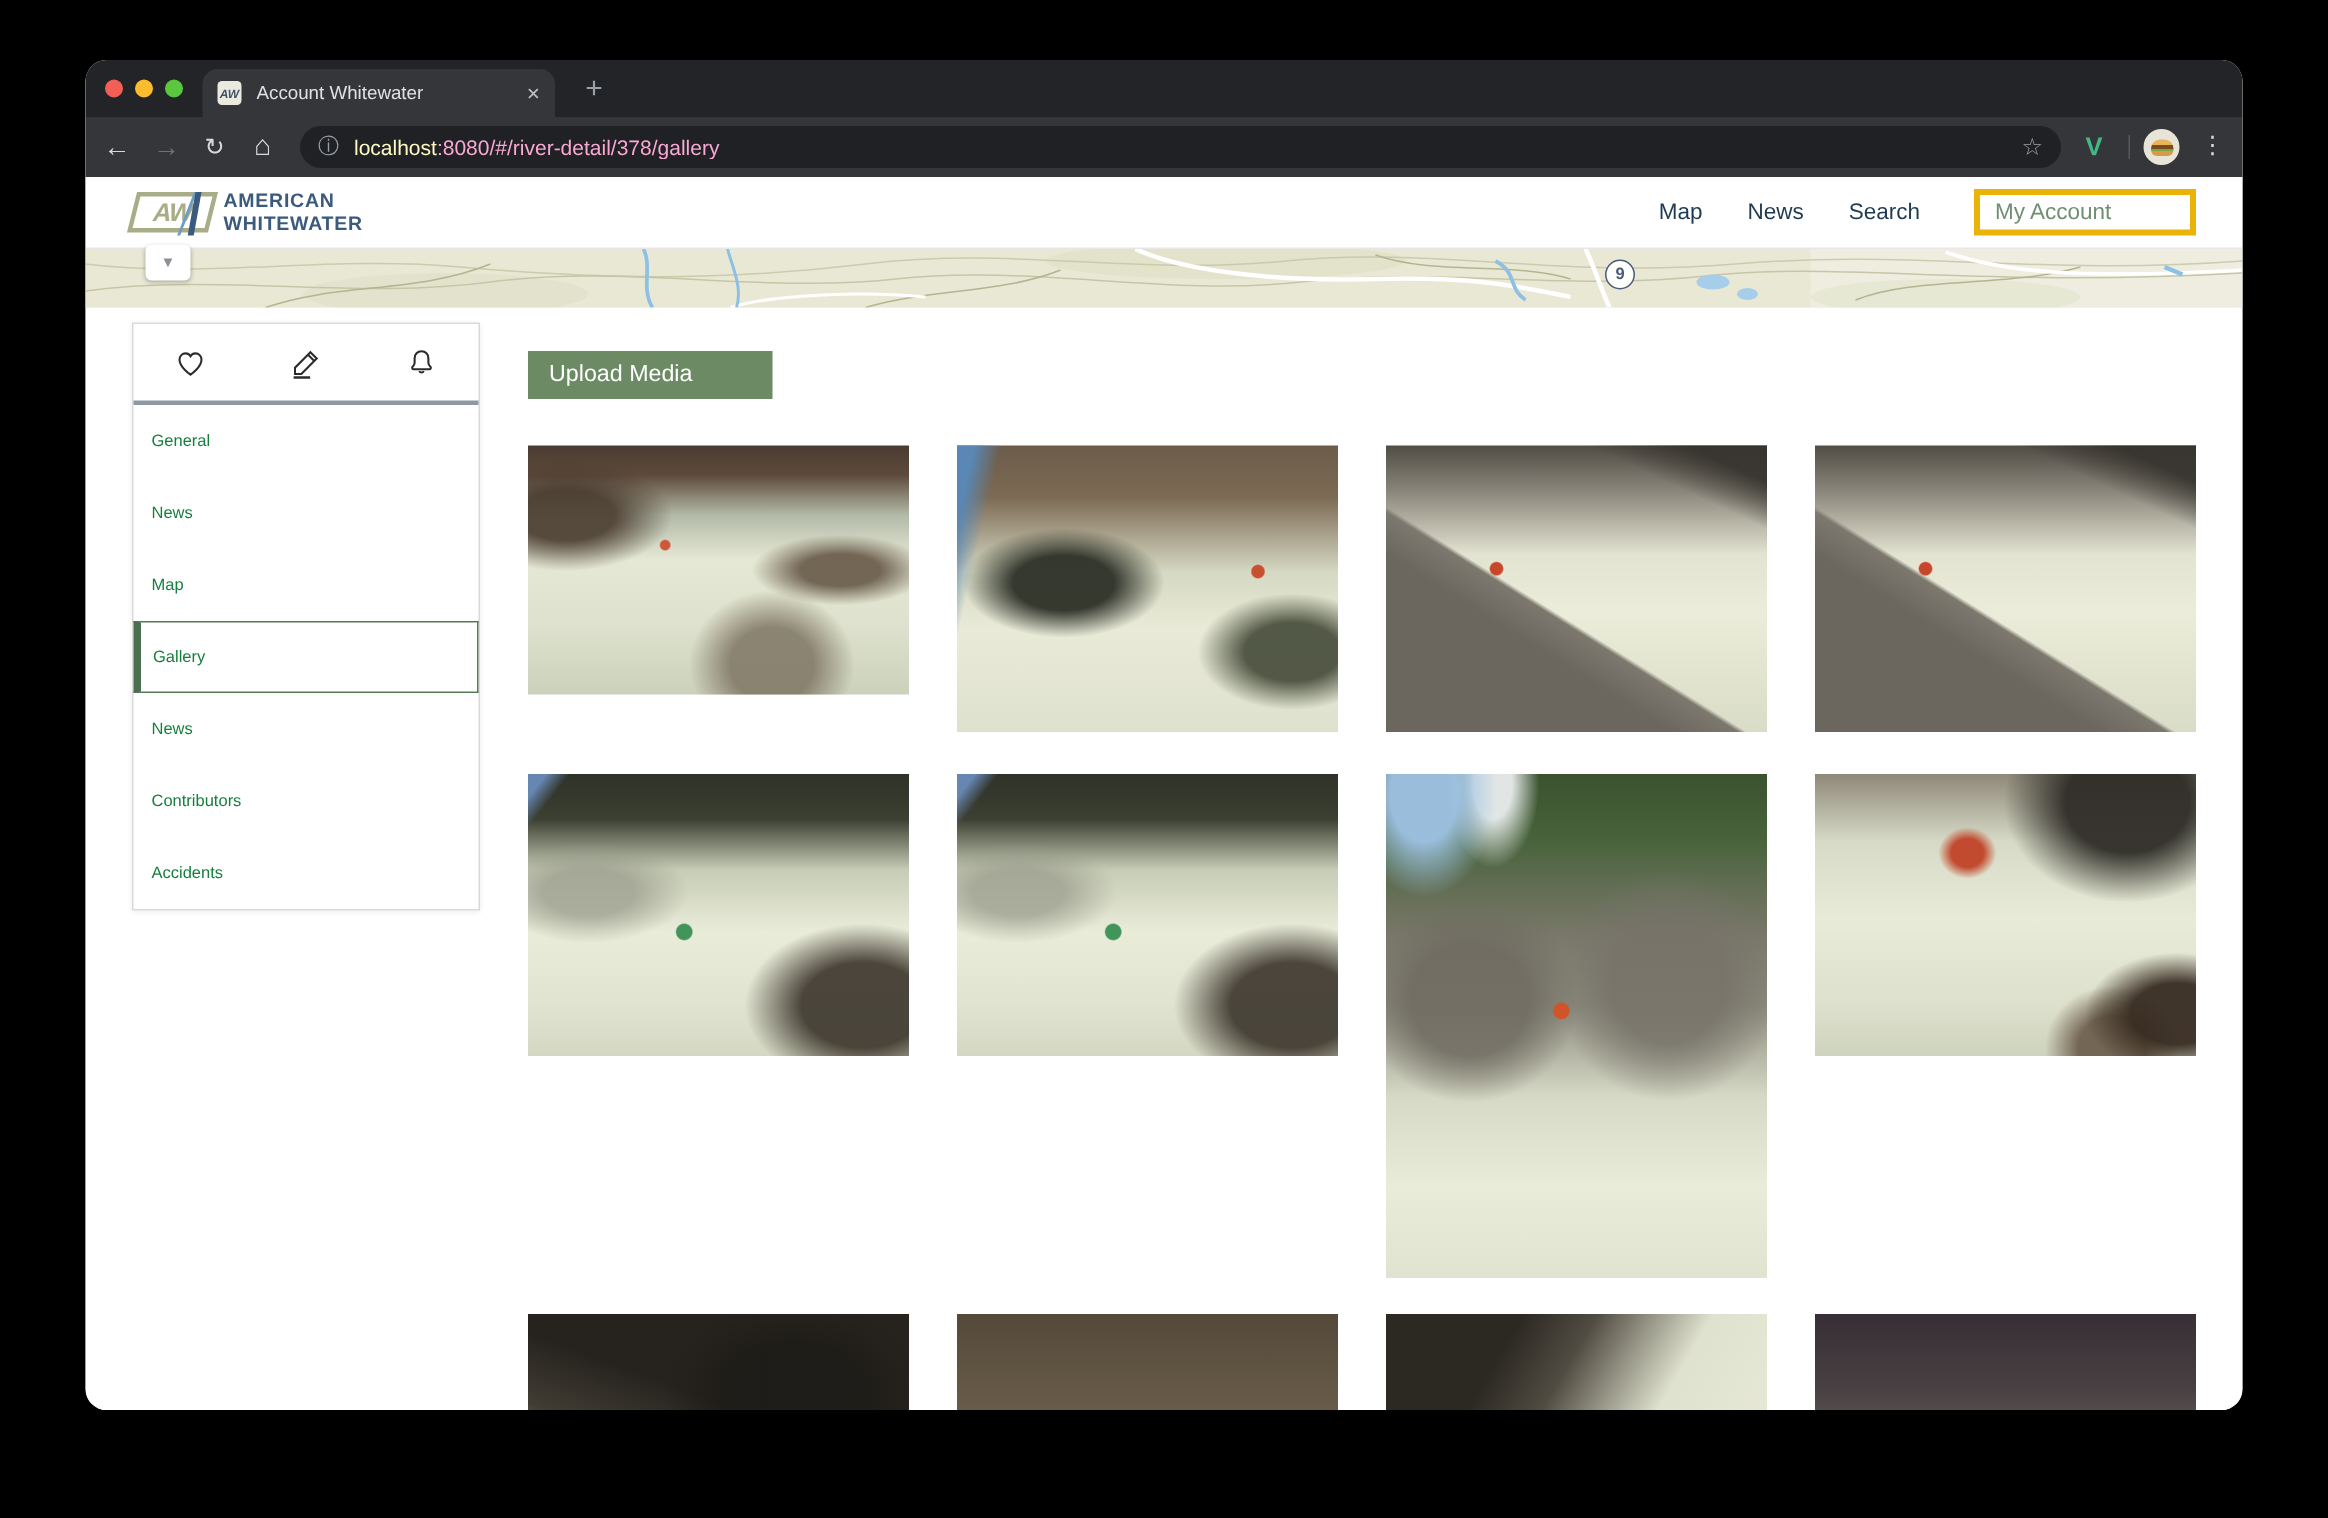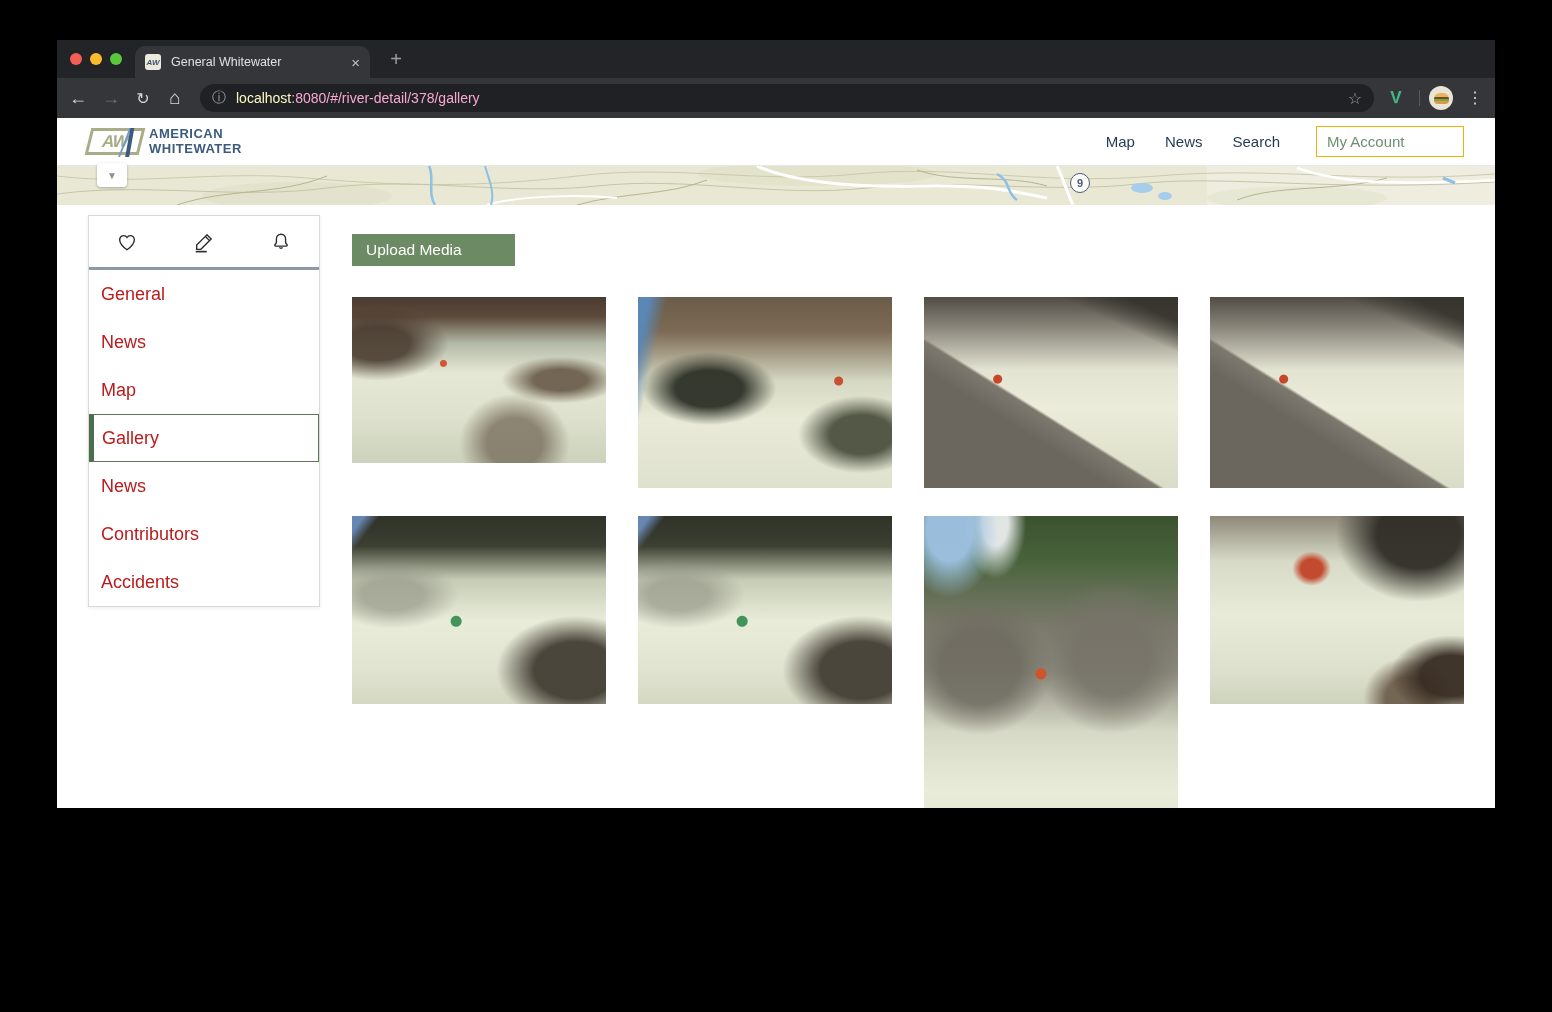--- a/index.html
+++ b/index.html
@@ -1,20 +1,20 @@
 <!DOCTYPE html>
 <html><head>
 <meta charset="utf-8">
 <style>
   * { margin:0; padding:0; box-sizing:border-box; }
   html,body { width:1552px; height:1012px; background:#000; font-family:"Liberation Sans", sans-serif; overflow:hidden; }
   .stage { position:relative; width:1552px; height:1012px; background:#000; }
 
   
-  .window { position:absolute; left:57px; top:40px; width:1438px; height:768px; border-radius:0; overflow:hidden; background:#fff; }
+  .window { position:absolute; left:57px; top:40px; width:1438px; height:900px; border-radius:14px; overflow:hidden; background:#fff; }
 
   
   .tabbar { position:relative; height:38px; background:#222428; }
   .traffic { position:absolute; left:13px; top:13px; display:flex; gap:8px; }
   .traffic span { width:12px; height:12px; border-radius:50%; display:block; }
   .tl-red { background:#f35f57; } .tl-yellow { background:#fdbc2e; } .tl-green { background:#59c83e; }
   .tab { position:absolute; left:78px; top:6px; width:235px; height:32px; background:#35363a; border-radius:10px 10px 0 0; display:flex; align-items:center; padding:0 10px; }
   .favicon { width:16px; height:16px; margin-right:10px; background:#eceade; border-radius:3px; color:#41526b; font-size:8px; font-weight:bold; font-style:italic; display:flex; align-items:center; justify-content:center; flex:0 0 auto; }
   .tab-title { color:#dfe1e5; font-size:12.5px; flex:1; white-space:nowrap; overflow:hidden; }
   .tab-close { color:#bdc1c6; font-size:15px; margin-left:8px; cursor:pointer; line-height:1; }
@@ -45,34 +45,34 @@
   
   .site-header { position:relative; height:48px; display:flex; align-items:center; padding:0 31px; border-bottom:1px solid #e7e7e7; background:#fff; }
   .logo { display:flex; align-items:center; gap:7px; cursor:pointer; }
   .logo-mark { position:relative; width:54px; height:27px; border:3px solid #a9ad87; transform:skewX(-14deg); background:#fff; display:flex; align-items:center; justify-content:center; }
   .logo-mark .aw { font-size:17px; font-weight:900; color:#a9ad87; letter-spacing:-1px; }
   .logo-mark::after { content:""; position:absolute; right:7px; top:-3px; width:4px; height:29px; background:#3b5a7d; transform:skewX(4deg); }
   .logo-mark::before { content:""; position:absolute; right:13px; top:-3px; width:2px; height:29px; background:#6f9cc4; transform:skewX(-8deg); }
   .logo-text { color:#3b5a7d; font-weight:800; font-size:13px; line-height:1.12; letter-spacing:.5px; }
   .site-nav { margin-left:auto; display:flex; align-items:center; gap:30px; }
   .nav-link { font-size:15px; color:#1f3a52; cursor:pointer; }
-  .account-btn { margin-left:6px; width:148px; height:31px; border:1px solid #eab308; background:#fff; color:#6f8f71; font-size:15px; font-family:inherit; display:flex; align-items:center; padding-left:10px; cursor:pointer; }
+  .account-btn { margin-left:6px; width:148px; height:31px; border:4px solid #eab308; background:#fff; color:#6f8f71; font-size:15px; font-family:inherit; display:flex; align-items:center; padding-left:10px; cursor:pointer; }
 
   
   .map-strip { position:relative; height:39px; background:#e9e8d5; }
   .map-strip svg { position:absolute; inset:0; }
   .map-collapse { position:absolute; left:40px; top:-3px; width:30px; height:24px; background:#fff; border-radius:4px; box-shadow:0 1px 3px rgba(0,0,0,.28); color:#8b9096; font-size:10px; display:flex; align-items:center; justify-content:center; cursor:pointer; z-index:3; }
   .route-badge { position:absolute; left:1013px; top:7px; width:20px; height:20px; border-radius:50%; background:#fdfdfa; border:1.5px solid #4a5a7a; color:#4a5a7a; font-size:11px; font-weight:bold; display:flex; align-items:center; justify-content:center; z-index:2; }
 
   
   .panel { position:absolute; left:31px; top:97px; width:232px; background:#fff; border:1px solid #d9d9d9; box-shadow:0 1px 4px rgba(0,0,0,.08); }
   .panel-icons { height:51px; display:flex; }
   .icon-cell { flex:1; display:flex; align-items:center; justify-content:center; cursor:pointer; }
   .panel-divider { height:3px; background:#8d9aa5; }
-  .side-item { height:48px; display:flex; align-items:center; padding-left:12px; font-size:18px; color:#b91c1c; cursor:pointer; }
+  .side-item { height:48px; display:flex; align-items:center; padding-left:12px; font-size:11px; color:#15803d; cursor:pointer; }
   .side-item.selected { border:1px solid #567a58; border-left:5px solid #4a6e4e; padding-left:8px; }
 
   
   .upload-btn { position:absolute; left:295px; top:116px; width:163px; height:32px; background:#6c8a64; border:none; color:#fff; font-size:15.5px; font-family:inherit; display:flex; align-items:center; padding-left:14px; cursor:pointer; }
   .grid { position:absolute; left:295px; top:179px; width:1112px; }
   .grid-row { display:flex; gap:32px; align-items:flex-start; }
   .row1 { margin-bottom:28px; } .row2 { margin-bottom:24px; }
   .photo { width:254px; cursor:pointer; }
   .h166{height:166px;} .h191{height:191px;} .h188{height:188px;} .h336{height:336px;} .h170{height:170px;}
 
@@ -129,21 +129,21 @@
   <div class="window">
 
     <div class="tabbar">
       <div class="traffic">
         <span class="tl-red"></span>
         <span class="tl-yellow"></span>
         <span class="tl-green"></span>
       </div>
       <div class="tab">
         <span class="favicon">AW</span>
-        <span class="tab-title">General Whitewater</span>
+        <span class="tab-title">Account Whitewater</span>
         <span class="tab-close">×</span>
       </div>
       <div class="newtab">+</div>
     </div>
 
     <div class="toolbar">
       <span class="tb-icon tb-back">←</span>
       <span class="tb-icon tb-fwd">→</span>
       <span class="tb-icon tb-refresh">↻</span>
       <span class="tb-icon tb-home">⌂</span>

